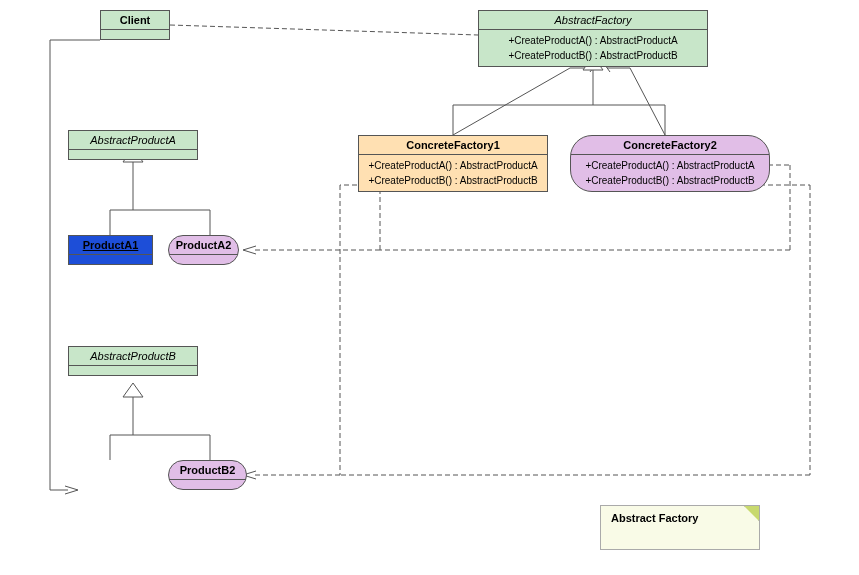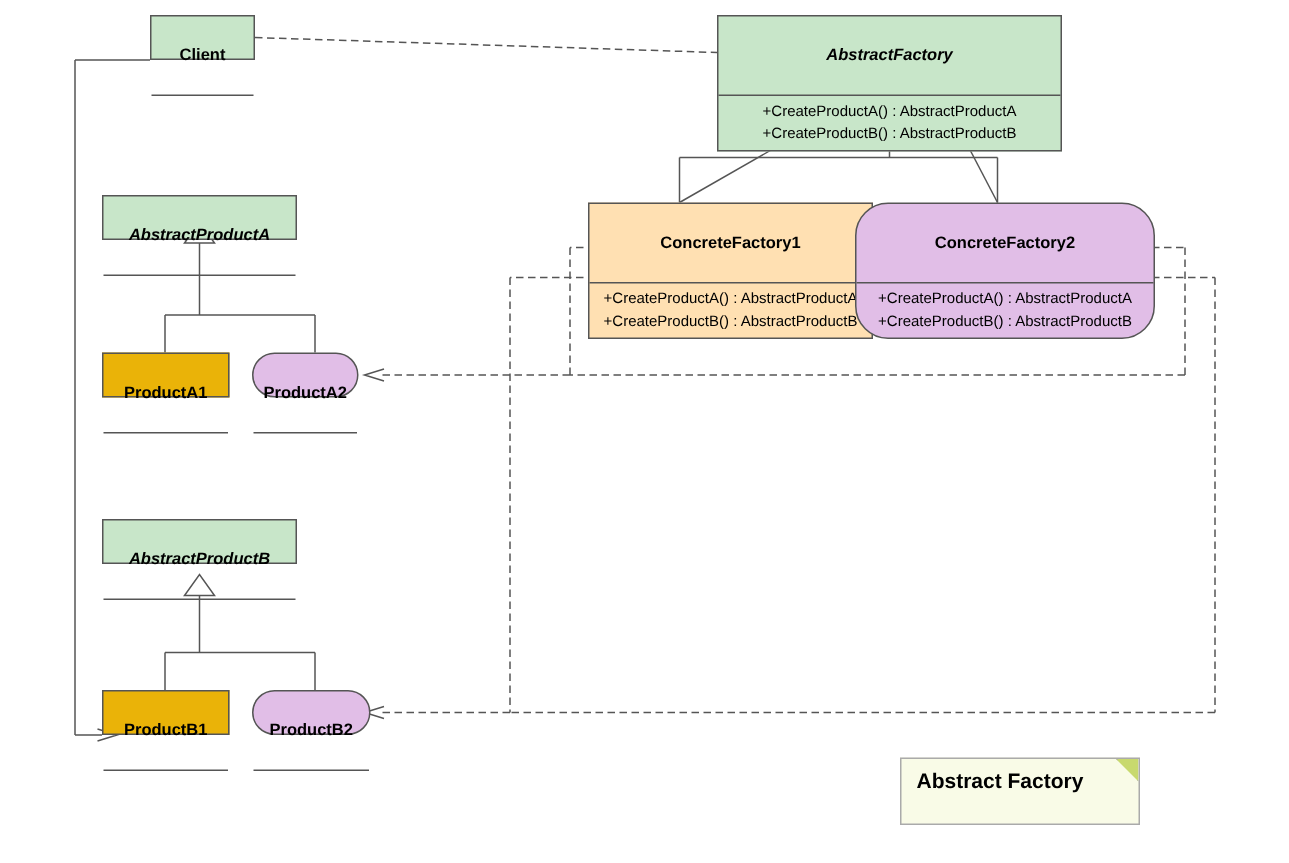--- a/index.html
+++ b/index.html
@@ -17,56 +17,56 @@
       width: 859px;
       height: 575px;
       background: #fff;
     }
     .uml-box {
       position: absolute;
       border: 1px solid #555;
       text-align: center;
     }
     .uml-box .title {
-      padding: 20px 6px;
+      padding: 3px 6px;
       font-weight: bold;
       border-bottom: 1px solid #555;
     }
     .uml-box .title.italic {
       font-style: italic;
-      font-weight: bold;
+      font-weight: normal;
     }
     .uml-box .methods {
       padding: 3px 5px;
       text-align: center;
       font-size: 10px;
       line-height: 1.5;
     }
 
     
     .green-bg { background: #c8e6c9; }
     .orange-bg { background: #ffe0b2; }
     .purple-bg { background: #e1bee7; border-radius: 22px; }
-    .yellow-bg { background: #eab308; }
+    .yellow-bg { background: #1d4ed8; text-decoration: underline; }
 
     svg.arrows {
       position: absolute;
       top: 0; left: 0;
       width: 859px;
       height: 575px;
       pointer-events: none;
     }
 
     
     .note-box {
       position: absolute;
       background: #f9fbe7;
       border: 1px solid #aaa;
       padding: 6px 10px;
-      font-size: 14px;
+      font-size: 11px;
       font-weight: bold;
     }
     .note-box::after {
       content: '';
       position: absolute;
       top: 0; right: 0;
       width: 14px; height: 14px;
       background: #fff;
       border-left: 1px solid #aaa;
       border-bottom: 1px solid #aaa;
@@ -144,21 +144,21 @@
     <div class="methods">
       <div>+CreateProductA() : AbstractProductA</div>
       <div>+CreateProductB() : AbstractProductB</div>
     </div>
   </div>
 
   <div class="uml-box green-bg" style="left:68px; top:130px; width:130px; height:30px;">
     <div class="title italic">AbstractProductA</div>
   </div>
 
-  <div class="uml-box orange-bg" style="left:358px; top:135px; width:190px;margin-left:34px;">
+  <div class="uml-box orange-bg" style="left:358px; top:135px; width:190px;">
     <div class="title">ConcreteFactory1</div>
     <div class="methods">
       <div>+CreateProductA() : AbstractProductA</div>
       <div>+CreateProductB() : AbstractProductB</div>
     </div>
   </div>
 
   <div class="uml-box purple-bg" style="left:570px; top:135px; width:200px;">
     <div class="title">ConcreteFactory2</div>
     <div class="methods">
@@ -172,23 +172,20 @@
   </div>
 
   <div class="uml-box purple-bg" style="left:168px; top:235px; width:71px; height:30px;">
     <div class="title">ProductA2</div>
   </div>
 
   <div class="uml-box green-bg" style="left:68px; top:346px; width:130px; height:30px;">
     <div class="title italic">AbstractProductB</div>
   </div>
 
-  <div class="uml-box yellow-bg" style="left:68px; top:460px; width:85px; height:30px;">
-    <div class="title">ProductB1</div>
-  </div>
 
   <div class="uml-box purple-bg" style="left:168px; top:460px; width:79px; height:30px;">
     <div class="title">ProductB2</div>
   </div>
 
   <div class="note-box" style="left:600px; top:505px; width:160px; height:45px;">
     <span>Abstract Factory</span>
   </div>
 
 </div>

